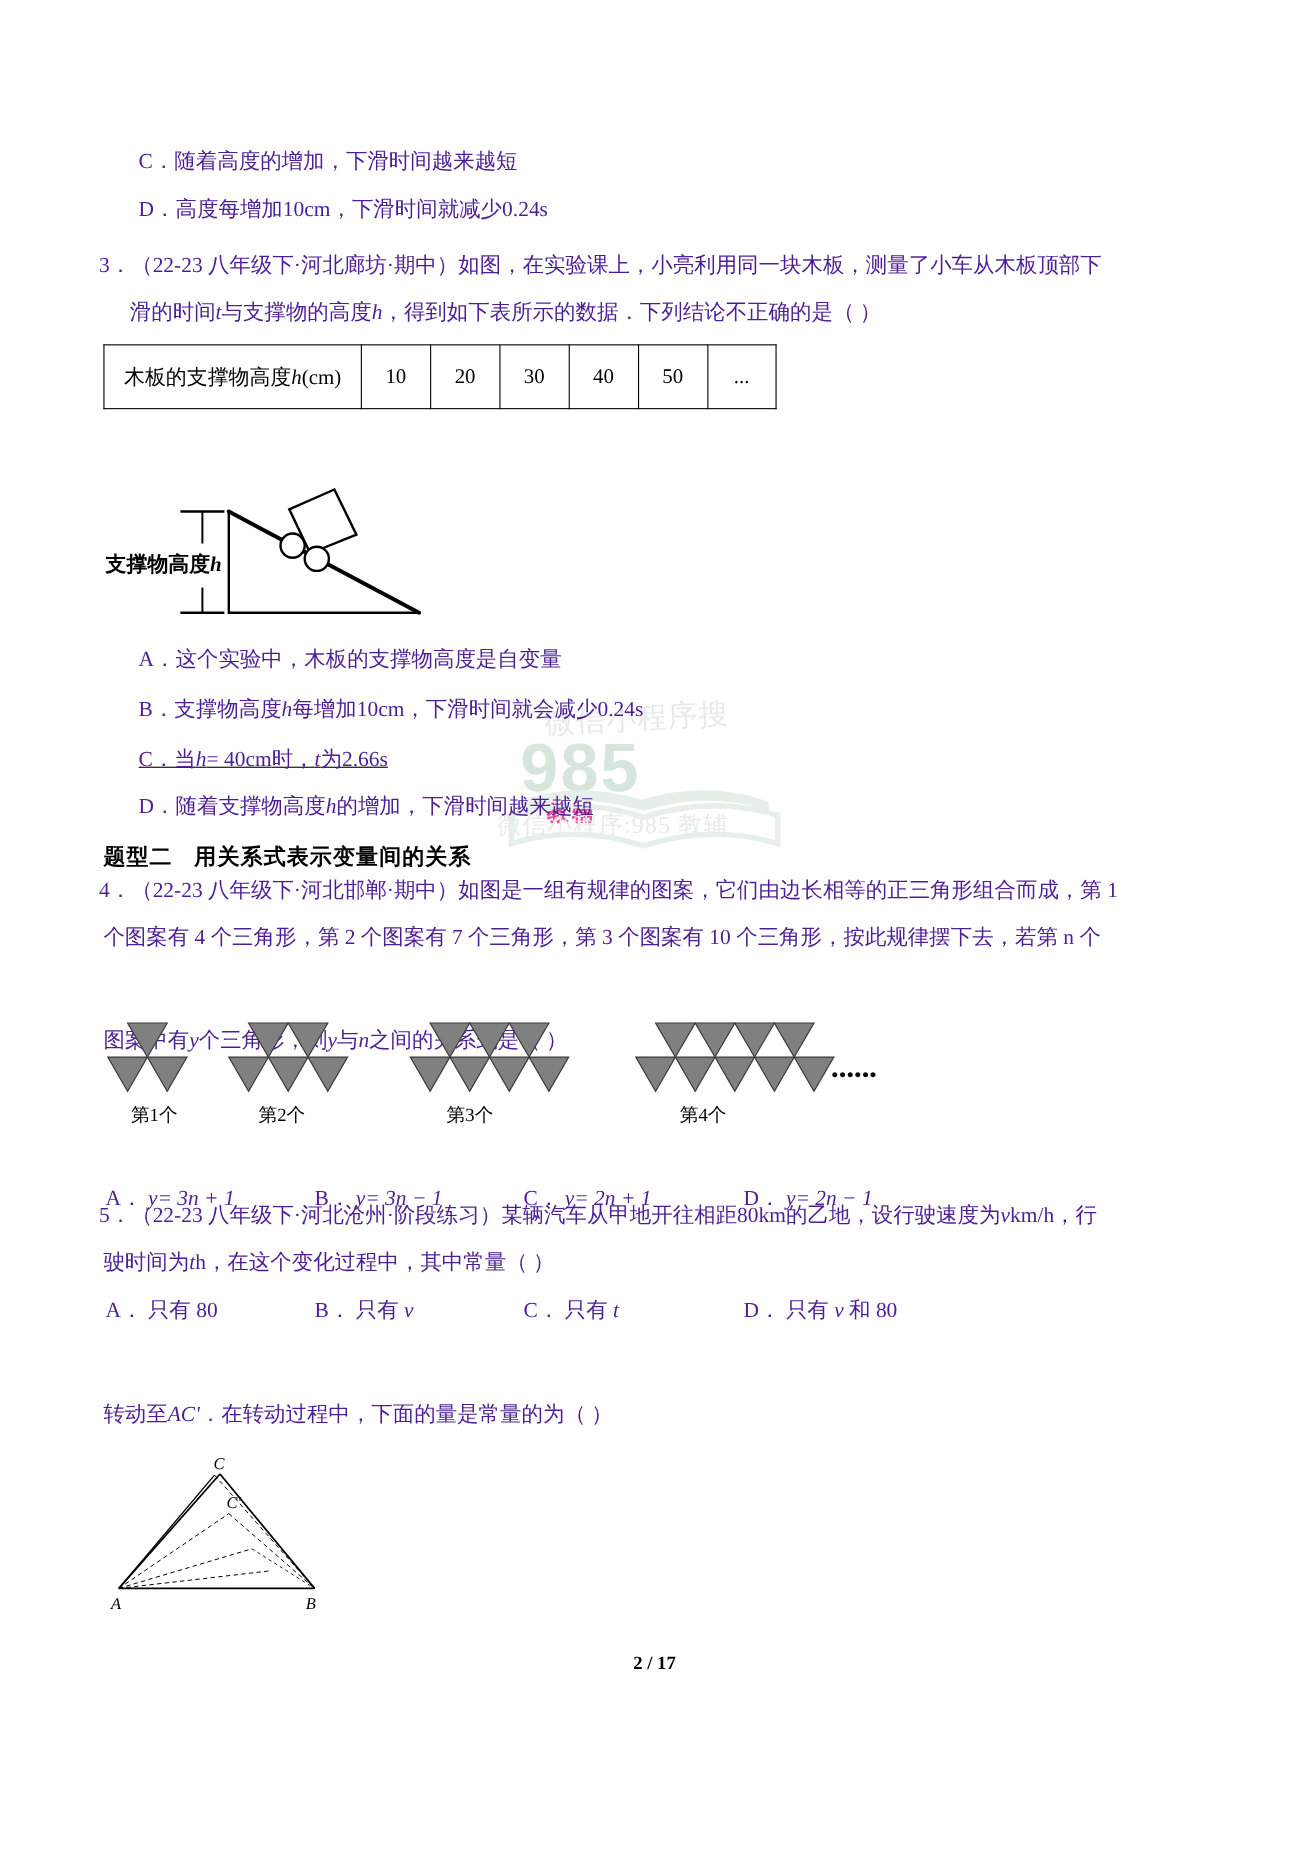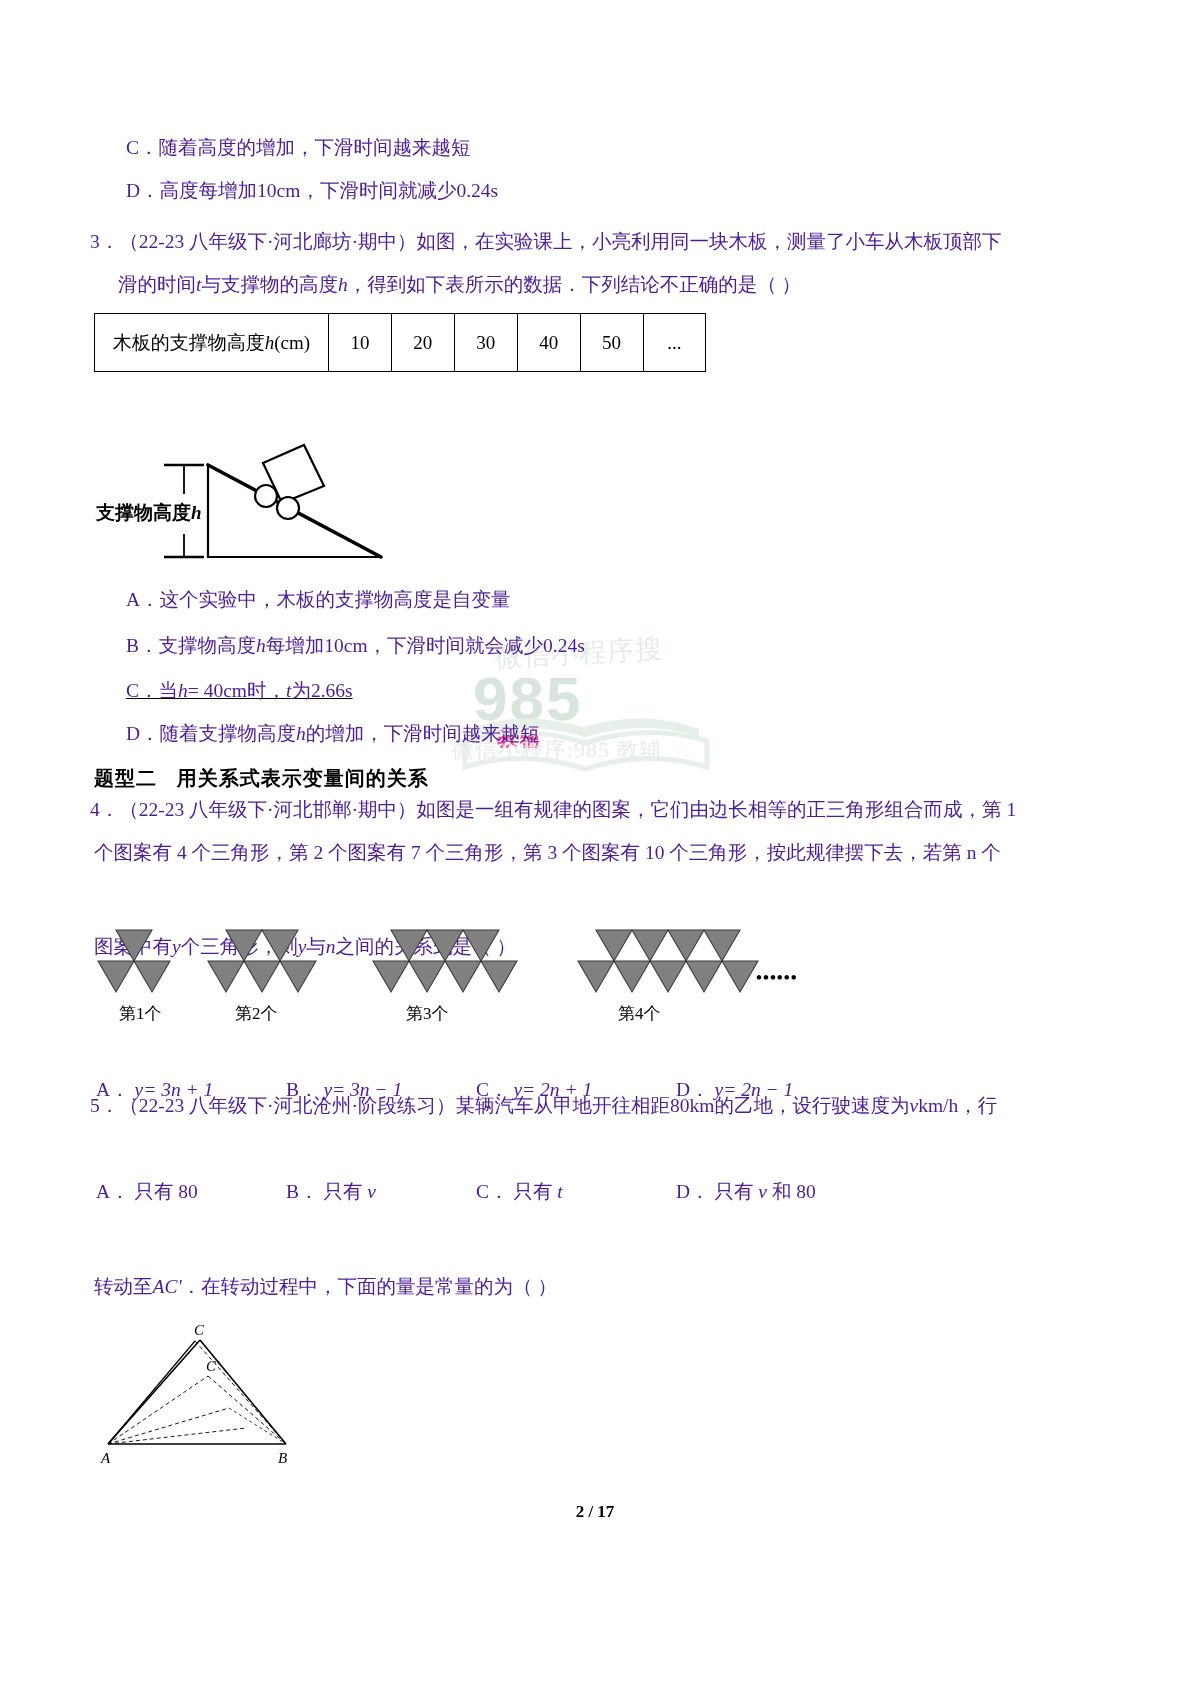--- a/index.html
+++ b/index.html
@@ -316,20 +316,25 @@
         <span>D．</span>&nbsp;<i>y</i><span class="it">= 2n − 1</span>
       </div>
     </div>
   </div>
 
   <div class="content" style="top:1096px; left:90px; width:1015px;">
     <div class="qline">
       <span class="num">5．</span><span>（22-23 八年级下·河北沧州·阶段练习）</span><span>某辆汽车从甲地开往相距80km的乙地，设行驶速度为</span><i>v</i><span>km/h，行</span>
     </div>
   </div>
+  <div class="content" style="top:1139px; left:94px; width:1015px;">
+    <div class="qline">
+      <span>驶时间为</span><i>t</i><span>h，在这个变化过程中，其中常量（    ）</span>
+    </div>
+  </div>
   <div class="content" style="top:1182px; left:96px; width:1000px;">
     <div class="qline" style="display:flex;">
       <div style="width:190px;">
         <span>A．</span>&nbsp;<span>只有 80</span>
       </div>
       <div style="width:190px;">
         <span>B．</span>&nbsp;<span>只有 </span><i>v</i>
       </div>
       <div style="width:200px;">
         <span>C．</span>&nbsp;<span>只有 </span><i>t</i>

